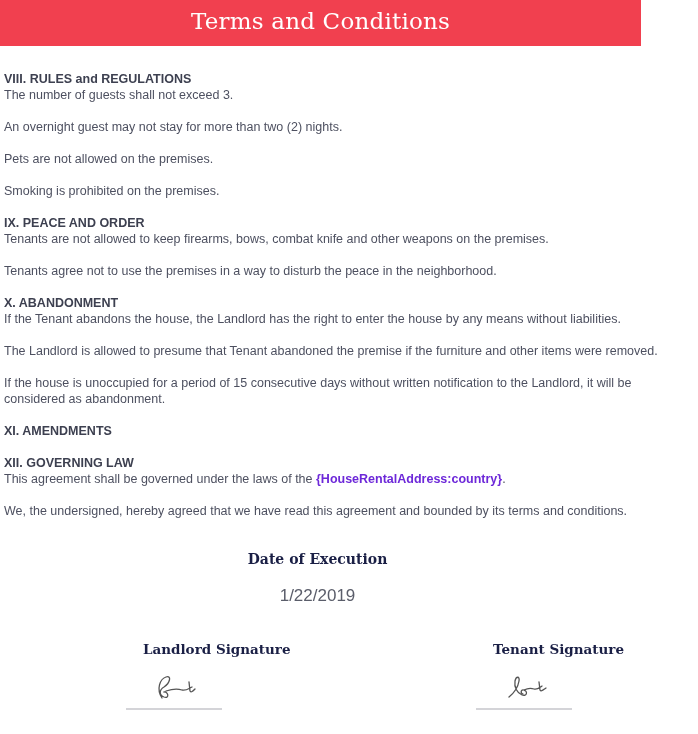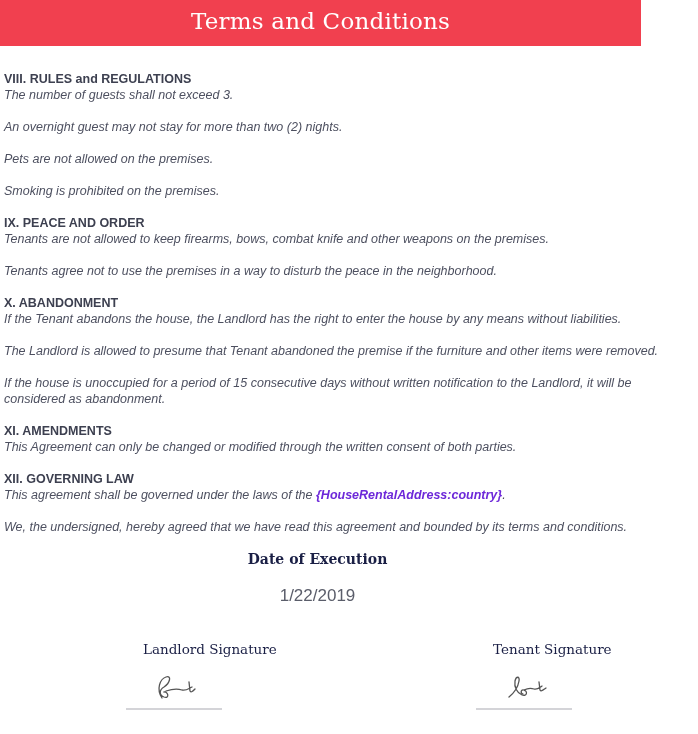--- a/index.html
+++ b/index.html
@@ -13,36 +13,36 @@
       margin: 0; font-family: "DejaVu Serif", serif; font-weight: normal;
       font-size: 23px; letter-spacing: 0.2px; line-height: 1; padding-bottom: 4px;
     }
     .terms {
       position: absolute; left: 0; top: 46px; width: 664px; height: 503px;
       overflow: hidden; box-sizing: border-box; padding: 25px 4px 0 4px;
       color: #4d5060; font-size: 12.5px; line-height: 16px;
     }
     .terms .section { margin-bottom: 16px; }
     .terms .sec-title { font-weight: bold; color: #3d4050; }
-    .terms p { margin: 0 0 16px 0; font-style: italic; }
+    .terms p { margin: 0 0 16px 0; }
     .terms p.last-in-sec { margin-bottom: 0; }
     .terms .placeholder { font-weight: bold; color: #6d28d9; text-align: right; }
     .date-block { position: absolute; left: 0; top: 551px; width: 635px; text-align: center; }
     .date-title {
       font-family: "DejaVu Serif", serif; font-weight: bold; font-size: 14px;
       color: #1a1f45; margin: 0;
     }
     .date-value {
       margin-top: 19px; font-size: 17px; color: #5a5d6a;
     }
     .sig-block { position: absolute; top: 641px; width: 150px; text-align: center; }
     .sig-block.landlord { left: 99px; }
     .sig-block.tenant { left: 449px; }
     .sig-title {
-      font-family: "DejaVu Serif", serif; font-weight: normal; font-size: 13.5px;
+      font-family: "DejaVu Serif", serif; font-weight: bold; font-size: 13.5px;
       color: #1a1f45; white-space: nowrap; margin-left: 44px;
     }
     .sig-image { display: block; margin: 14px auto 0 auto; width: 96px; height: 34px; }
     .sig-line { width: 96px; height: 2px; background: #d4d4d8; margin: 3px auto 0 auto; }
   </style>
 </head>
 <body>
 
 <div class="header">
   <h1>Terms and Conditions</h1>
@@ -62,21 +62,20 @@
     <p class="last-in-sec">Tenants agree not to use the premises in a way to disturb the peace in the neighborhood.</p>
   </div>
   <div class="section">
     <div class="sec-title">X. ABANDONMENT</div>
     <p>If the Tenant abandons the house, the Landlord has the right to enter the house by any means without liabilities.</p>
     <p>The Landlord is allowed to presume that Tenant abandoned the premise if the furniture and other items were removed.</p>
     <p class="last-in-sec">If the house is unoccupied for a period of 15 consecutive days without written notification to the Landlord, it will be considered as abandonment.</p>
   </div>
   <div class="section">
     <div class="sec-title">XI. AMENDMENTS</div>
-    <p class="last-in-sec">This Agreement can only be changed or modified through the written consent of both parties.</p>
   </div>
   <div class="section">
     <div class="sec-title">XII. GOVERNING LAW</div>
     <p class="last-in-sec"><span>This agreement shall be governed under the laws of the </span><span class="placeholder">{HouseRentalAddress:country}</span><span>.</span></p>
   </div>
   <p>We, the undersigned, hereby agreed that we have read this agreement and bounded by its terms and conditions.</p>
 </div>
 
 <div class="date-block">
   <div class="date-title">Date of Execution</div>

